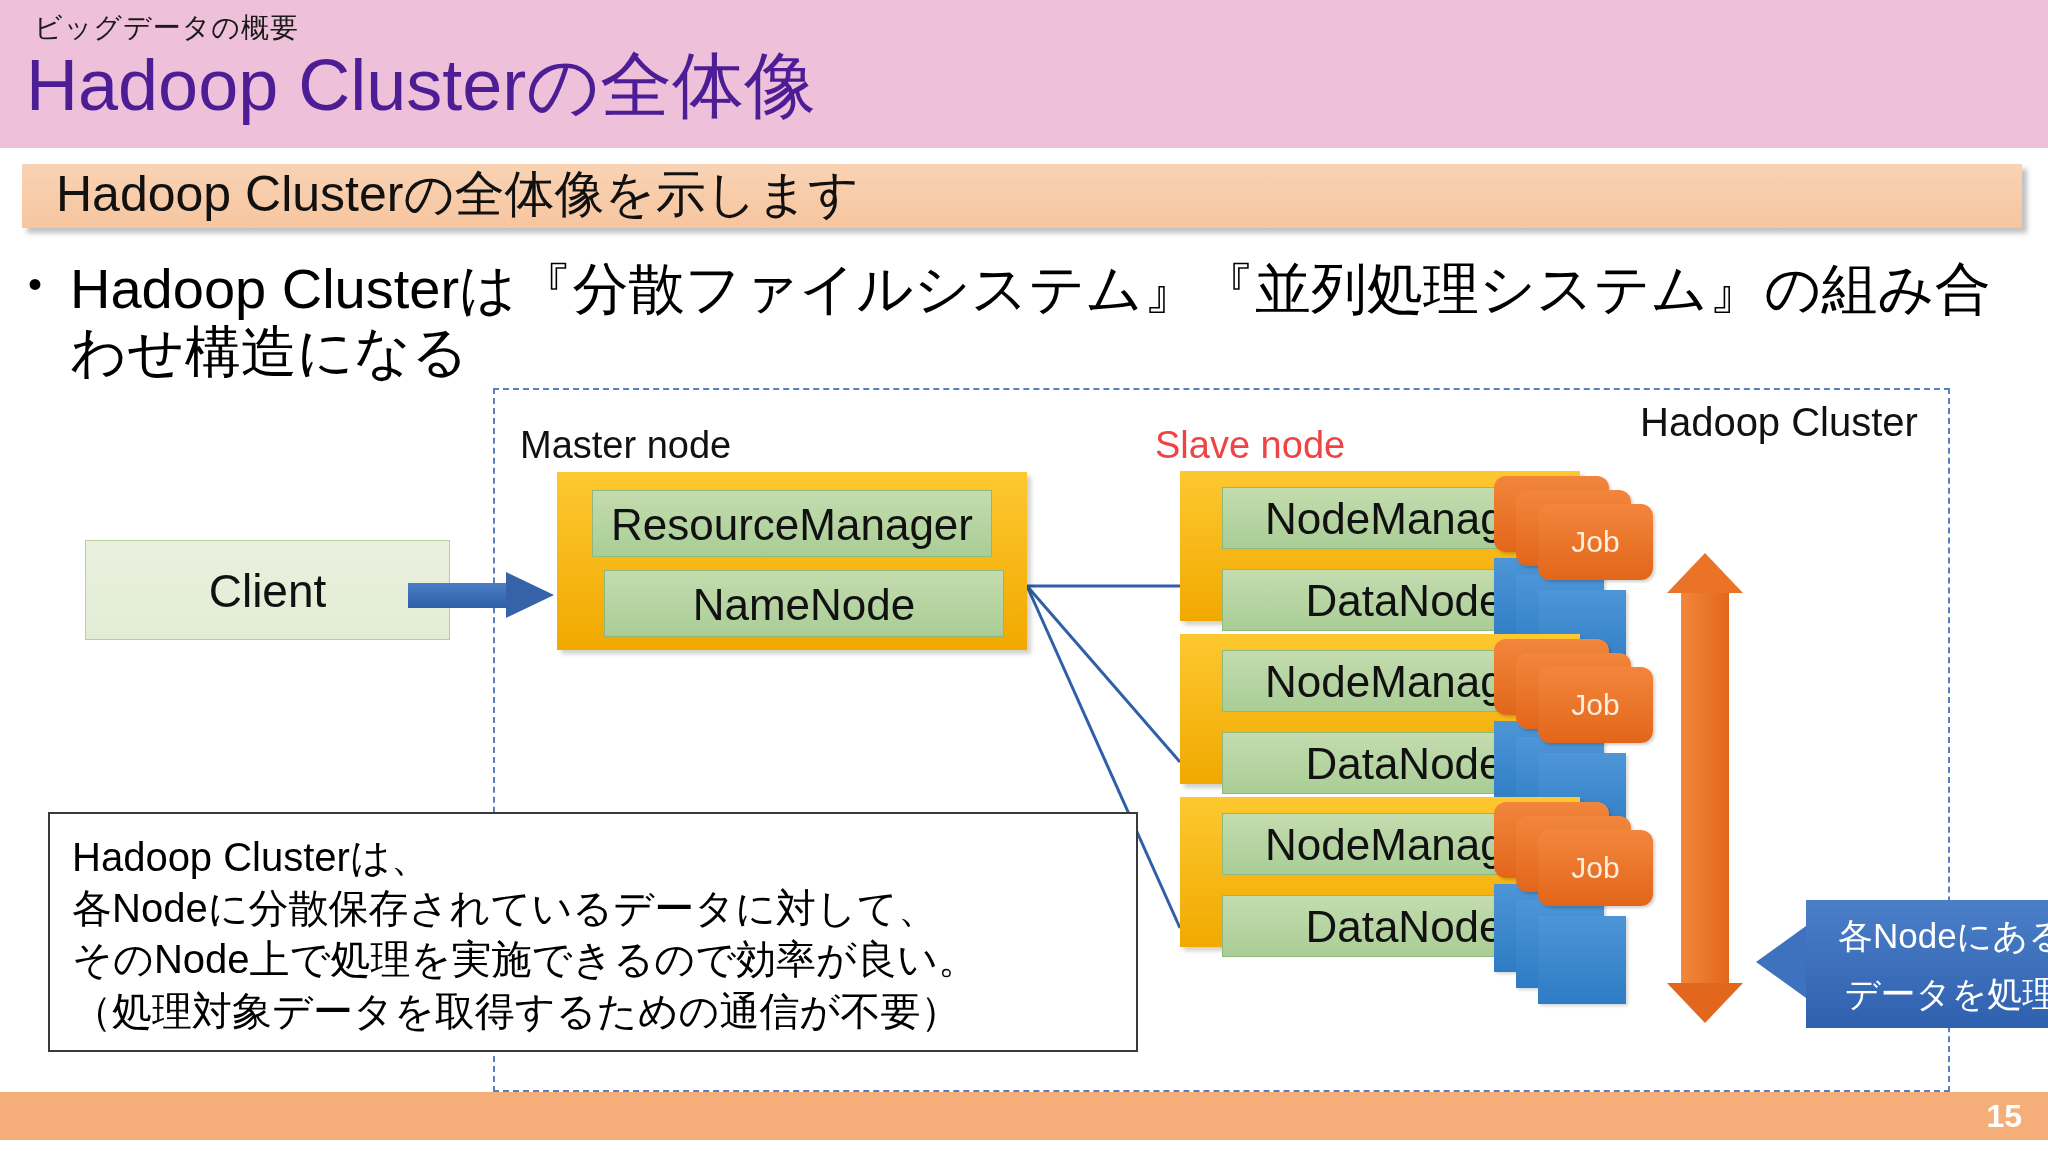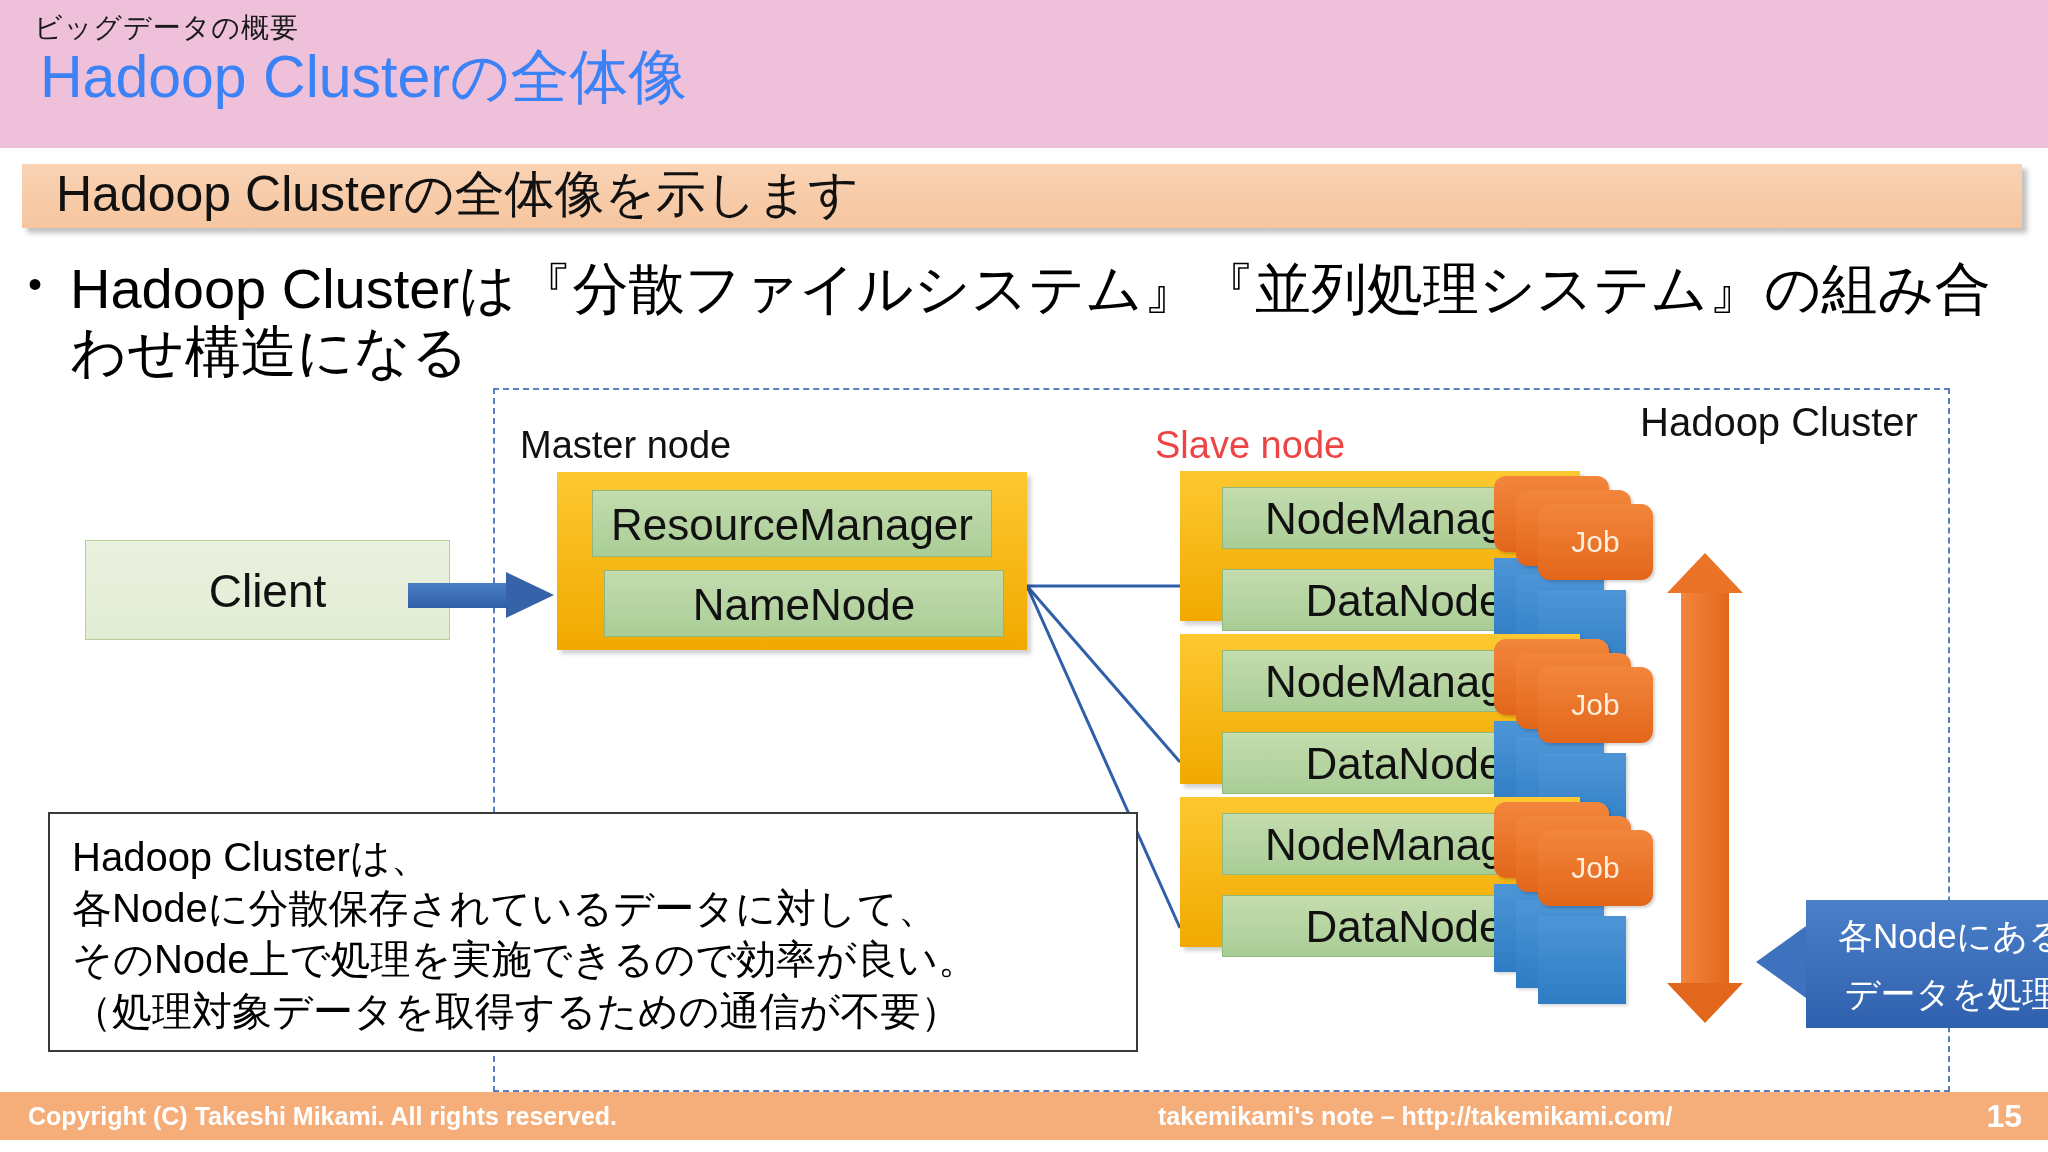--- a/index.html
+++ b/index.html
@@ -2,21 +2,21 @@
 <html><head>
 <meta charset="utf-8">
 <style>
   html,body{margin:0;padding:0;background:#ffffff;}
   body{width:2048px;height:1152px;position:relative;overflow:hidden;
        font-family:"Liberation Sans","DejaVu Sans",sans-serif;color:#000;}
 
   
   .hdr-band{position:absolute;left:0;top:0;width:2048px;height:148px;background:#eec0da;}
   .hdr-kicker{position:absolute;left:34px;top:9px;font-size:28px;letter-spacing:1px;color:#1a1a1a;}
-  .hdr-title{position:absolute;left:40px;top:38px;font-size:59px;font-weight:400;color:#3b82f6;letter-spacing:0px;white-space:nowrap;}
+  .hdr-title{position:absolute;left:26px;top:38px;font-size:72px;font-weight:400;color:#4c1d95;letter-spacing:0px;white-space:nowrap;}
 
   
   .sub-band{position:absolute;left:22px;top:164px;width:2000px;height:64px;
             background:linear-gradient(180deg,#f9d3b4 0%,#f6c59f 100%);
             box-shadow:5px 5px 5px rgba(0,0,0,0.25);}
   .sub-text{position:absolute;left:34px;top:-2px;font-size:50px;color:#111;white-space:nowrap;line-height:64px;}
 
   
   .bullet{position:absolute;left:24px;top:258px;width:1990px;font-size:56px;line-height:1.12;color:#000;}
   .bullet .dot{position:absolute;left:4px;top:4px;font-size:40px;}
@@ -246,16 +246,14 @@
 </div>
 
 <div class="note">
   <span class="ntxt">Hadoop Clusterは、
 各Nodeに分散保存されているデータに対して、
 そのNode上で処理を実施できるので効率が良い。
 （処理対象データを取得するための通信が不要）</span>
 </div>
 
 <div class="footer">
-  <span class="ft-left">Copyright (C) Takeshi Mikami. All rights reserved.</span>
-  <span class="ft-center">takemikami's note – http://takemikami.com/</span>
   <span class="ft-page">15</span>
 </div>
 
 </body></html>

